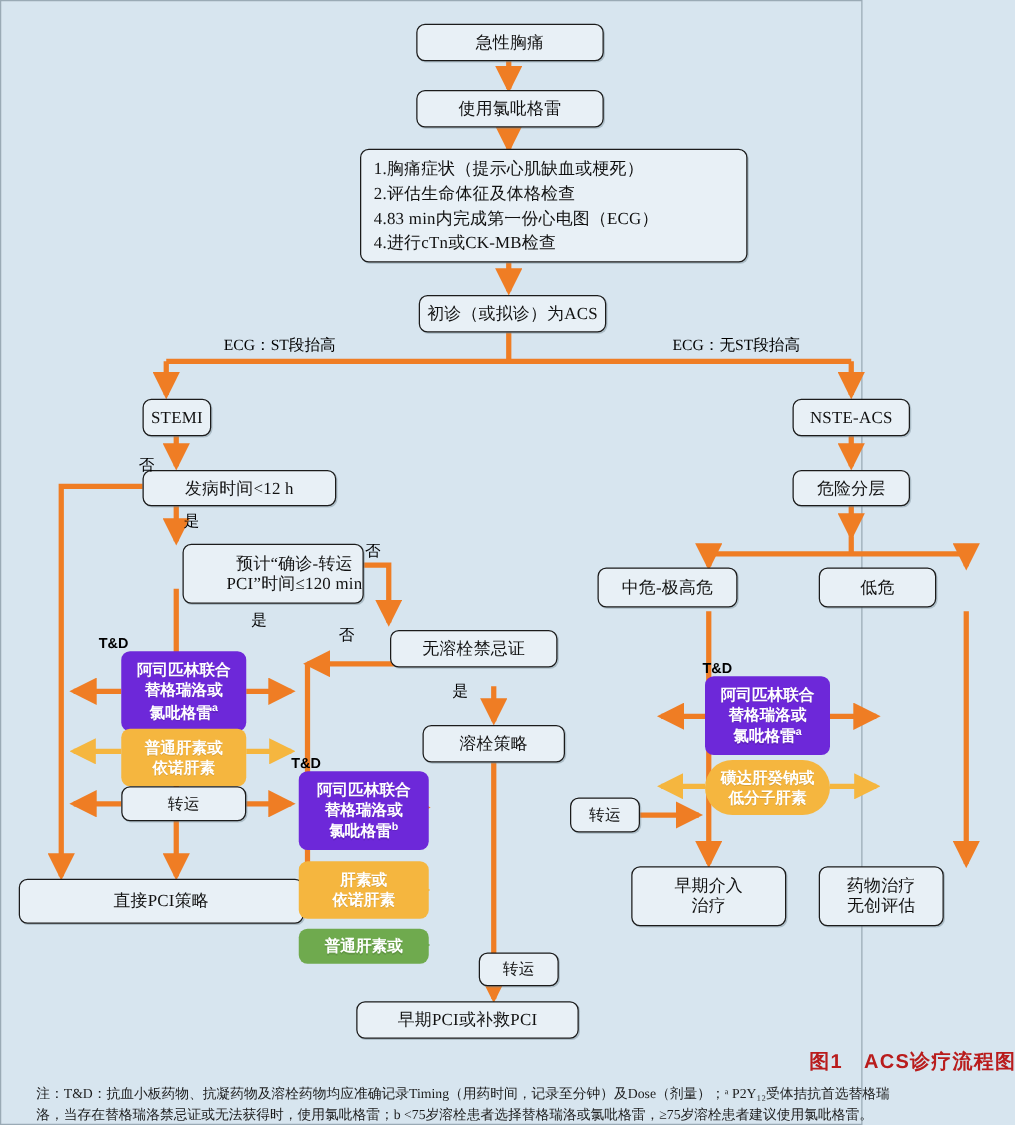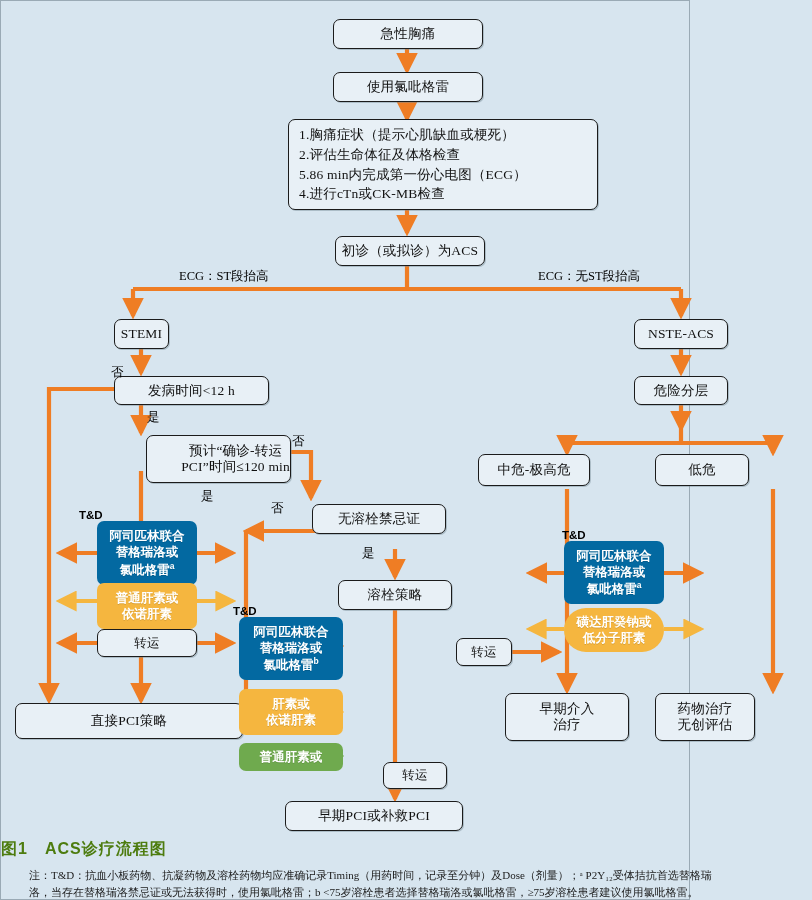--- a/index.html
+++ b/index.html
@@ -47,39 +47,39 @@
   .drug{
     border-radius:7px;
     color:#fff;
     font-size:12.5px;
     line-height:1.3;
     border:none;
     font-family:"Liberation Sans","DejaVu Sans",sans-serif;
     font-weight:600;
     text-shadow:0 1px 0 rgba(0,0,0,.12);
   }
-  .drug.orange{background:#0369a1;align-items:center;}
+  .drug.orange{background:#6d28d9;align-items:center;}
   .drug.yellow{background:#f5b63f;}
   .drug.green{background:#6faa4e;}
 
   .lbl{
     position:absolute;
     font-size:12.5px;
     color:#000000;
     white-space:nowrap;
     font-family:"Liberation Serif","DejaVu Serif",serif;
   }
   .lbl.sans{font-family:"Liberation Sans","DejaVu Sans",sans-serif;font-weight:700;font-size:11.5px;}
 
   .sup{font-size:8.5px;vertical-align:super;}
 
   #figtitle{
-    position:absolute;left:0;width:812px;text-align:left;
+    position:absolute;left:0;width:812px;text-align:right;
     font-family:"Liberation Sans","DejaVu Sans",sans-serif;
-    font-weight:bold;font-size:16px;color:#4d7c0f;letter-spacing:1px;
+    font-weight:bold;font-size:16px;color:#b91c1c;letter-spacing:1px;
   }
   #note{
     position:absolute;left:28px;width:760px;
     font-size:11px;line-height:1.55;color:#1b1b1b;
     text-align:justify;
   }
   .nl{display:block;}
 </style>
 </head>
 <body>
@@ -170,21 +170,21 @@
   </div>
 
   <div class="node box" style="left:332px;top:71px;width:150px;height:30px;">
     <span>使用氯吡格雷</span>
   </div>
 
   <div class="node box list" style="left:252px;top:118px;width:310px;height:91px;margin-left:35px;">
     <div style="width:100%;">
       <div>1.胸痛症状（提示心肌缺血或梗死）</div>
       <div>2.评估生命体征及体格检查</div>
-      <div>5.86 min内完成第一份心电图（ECG）</div>
+      <div>4.83 min内完成第一份心电图（ECG）</div>
       <div>4.进行cTn或CK-MB检查</div>
     </div>
   </div>
 
   <div class="node box" style="left:334px;top:235px;width:150px;height:30px;">
     <span>初诊（或拟诊）为ACS</span>
   </div>
 
   <div class="lbl" style="left:178px;top:267px;">ECG：ST段抬高</div>
   <div class="lbl" style="left:537px;top:267px;">ECG：无ST段抬高</div>

